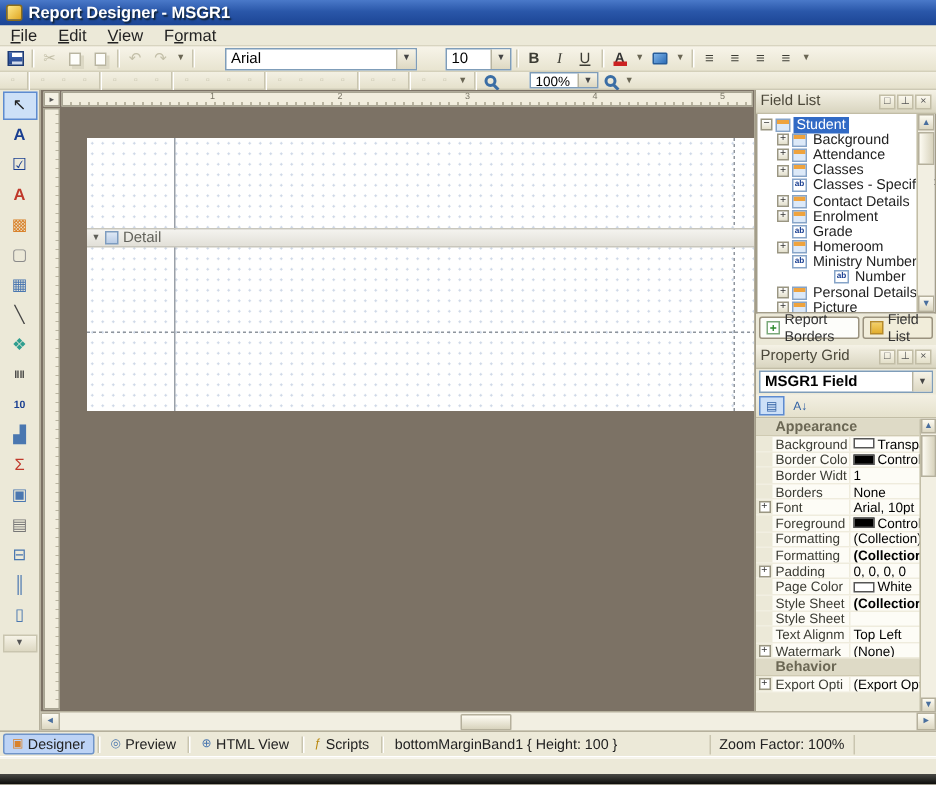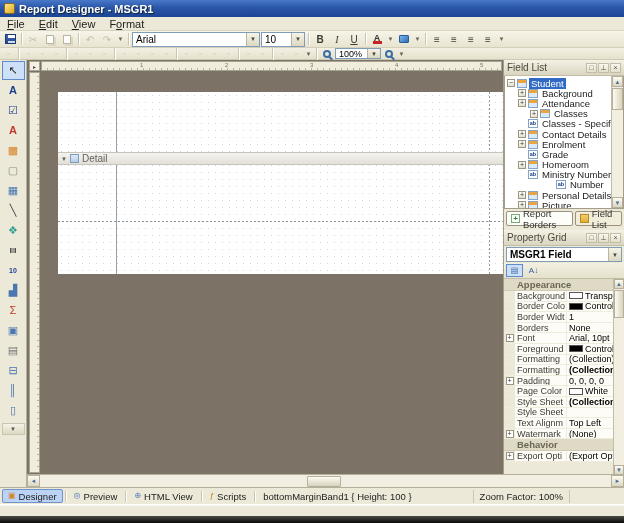--- a/index.html
+++ b/index.html
@@ -25,21 +25,21 @@
     display:flex; align-items:center; padding:0 2px; gap:1px; }
   .tbrow2 { position:absolute; left:0; top:48px; width:624px; height:12px;
     background:linear-gradient(#f3f0e3,#e5e1cc); border-bottom:1px solid #cdc9b4;
     display:flex; align-items:center; padding:0 2px; gap:1px; }
   .tbtn { width:16px; height:14px; display:flex; align-items:center; justify-content:center;
     font-size:10px; color:#3c3c34; border:1px solid transparent; }
   .tbtn.small { width:13px; height:10px; font-size:7px; }
   .tbtn.disabled { color:#c3bfa8; }
   .tsep { width:1px; height:12px; background:#c9c5af; margin:0 2px; box-shadow:1px 0 0 #fff; }
   .ovfl { font-size:6px; color:#6a6654; width:9px; text-align:center; }
-  .combo { height:15px; background:#fff; border:1px solid #7f9db9; display:flex; align-items:center; font-size:10px; }
+  .combo { height:15px; background:#fff; border:1px solid #7f9db9; display:flex; align-items:center; font-size:10px;margin-left:18px; }
   .combo .cval { flex:1; padding:0 3px; white-space:nowrap; overflow:hidden; }
   .combo .cbtn { width:13px; height:100%; background:linear-gradient(#f6f3e7,#ddd8c2);
     border-left:1px solid #b8b4a0; font-size:6px; color:#444; display:flex; align-items:center; justify-content:center; }
   .ic-save { width:11px; height:10px; background:
       linear-gradient(#fff,#fff) 2px 0/7px 3px no-repeat,
       linear-gradient(#d7e0ef,#b9c6dd) 2px 6px/7px 4px no-repeat,
       linear-gradient(#3e68b8,#27478c); border:1px solid #1d3a74; }
   .ic-page { width:8px; height:9px; background:#fdfdfa; border:1px solid #b9b5a0; box-shadow:2px 2px 0 #dcd8c4; }
   .fc-bar { display:block; width:9px; height:3px; background:#cc2222; margin-top:-1px; }
   .fontcolor { display:flex; flex-direction:column; align-items:center; font-weight:bold; font-size:9px; line-height:8px; color:#333; }
@@ -393,21 +393,21 @@
           <div class="tree-row" style="padding-left: 13px;">
             <span class="exp">+</span>
             <span class="fico t"></span>
             <span class="tlabel">Background</span>
           </div>
           <div class="tree-row" style="padding-left: 13px;">
             <span class="exp">+</span>
             <span class="fico t"></span>
             <span class="tlabel">Attendance</span>
           </div>
-          <div class="tree-row" style="padding-left: 25px; align-items: center;">
+          <div class="tree-row" style="padding-left: 13px; align-items: center;">
             <span class="exp">+</span>
             <span class="fico t"></span>
             <span class="tlabel">Classes</span>
           </div>
           <div class="tree-row" style="padding-left: 13px;">
             <span class="spacer8"></span>
             <span class="fico f">ab</span>
             <span class="tlabel">Classes - Specific Field</span>
           </div>
           <div class="tree-row" style="padding-left: 13px;">

